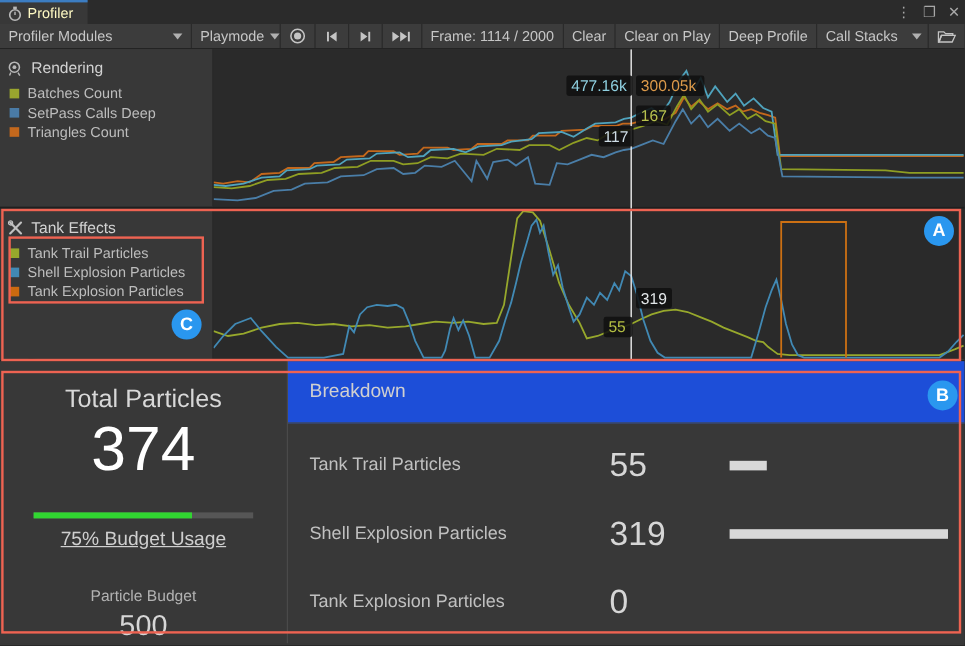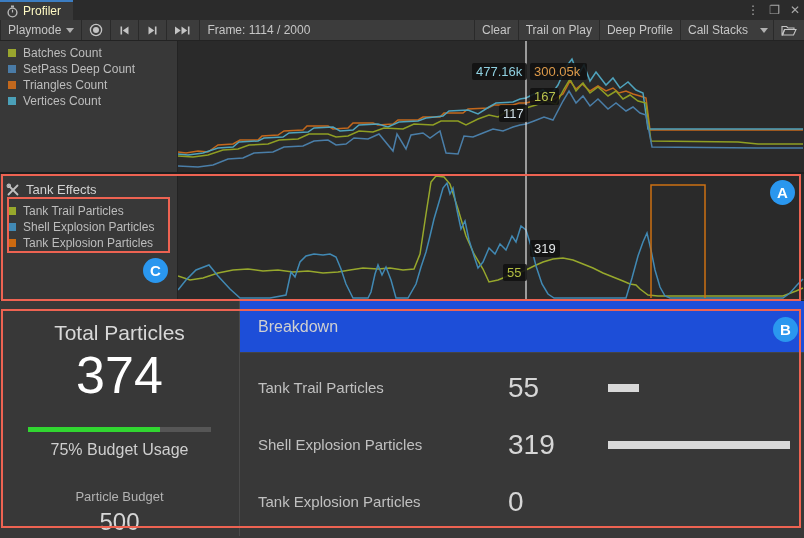--- a/index.html
+++ b/index.html
@@ -34,21 +34,21 @@
   .chart-wrap { flex:1; background:#2a2a2a; position:relative; }
   .chart-wrap svg { display:block; }
 
   
   .bottom { display:flex; height:236px; background:#383838; border-top:1px solid #242424; }
   .total-card { width:240px; border-right:1px solid #4a4a4a; display:flex; flex-direction:column; align-items:center; padding-top:20px; }
   .total-title { font-size:21px; color:#d8d8d8; }
   .total-value { font-size:52px; color:#ffffff; }
   .progress-track { width:183px; height:8px; background:#565656; margin-top:22px; }
   .progress-fill { height:100%; background:#31d631; }
-  .usage-label { font-size:16px; color:#cfcfcf; margin-top:9px; }
+  .usage-label { font-size:16px; color:#cfcfcf; margin-top:9px;text-decoration:underline; }
   .budget-label { font-size:13px; color:#b2b2b2; margin-top:30px; }
   .budget-value { font-size:24px; color:#d6d6d6; margin-top:4px; }
 
   .breakdown { flex:1; display:flex; flex-direction:column; }
   .breakdown-header { height:52px; background:#1d4ed8; border-bottom:1px solid #444; display:flex; align-items:center; padding-left:18px; font-size:16px; color:#d0d0d0; }
   .breakdown-rows { flex:1; display:flex; flex-direction:column; justify-content:space-around; padding:6px 0; }
   .b-row { display:flex; align-items:center; padding-left:18px; }
   .b-label { flex:1; font-size:15px; color:#c0c0c0; }
   .b-value { width:100px; font-size:28px; color:#d6d6d6; }
   .b-bar-area { width:196px; }
@@ -82,20 +82,24 @@
       <span>Profiler</span>
     </div>
     <div class="win-controls">
       <span>⋮</span>
       <span>❐</span>
       <span>✕</span>
     </div>
   </div>
 
   <div class="toolbar">
+    <div class="tb-item tb-dropdown modules-dd">
+      <span>Profiler Modules</span>
+      <span class="dd-arrow"></span>
+    </div>
     <div class="tb-sep"></div>
     <div class="tb-item tb-dropdown pm-dropdown">
       <span>Playmode</span>
       <span class="dd-arrow"></span>
     </div>
     <div class="tb-sep"></div>
     <div class="tb-item">
       <svg class="icon-14" viewBox="0 0 14 14">
         <circle cx="7" cy="7" r="5.6" fill="none" stroke="#c4c4c4" stroke-width="1.3"></circle>
         <circle cx="7" cy="7" r="3" fill="#c4c4c4"></circle>
@@ -122,54 +126,58 @@
         <polygon points="7.5,2.5 7.5,10.5 13.2,6.5" fill="#c4c4c4"></polygon>
         <rect x="13.9" y="2.5" width="1.6" height="8" fill="#c4c4c4"></rect>
       </svg>
     </div>
     <div class="tb-sep"></div>
     <div class="tb-item">Frame: 1114 / 2000</div>
     <div class="tb-spacer"></div>
     <div class="tb-sep"></div>
     <div class="tb-item">Clear</div>
     <div class="tb-sep"></div>
-    <div class="tb-item">Trail on Play</div>
+    <div class="tb-item">Clear on Play</div>
     <div class="tb-sep"></div>
     <div class="tb-item">Deep Profile</div>
     <div class="tb-sep"></div>
     <div class="tb-item">Call Stacks</div>
     <div class="tb-item" style="padding:0 5px">
       <span class="dd-arrow" style="margin-left:0"></span>
     </div>
     <div class="tb-sep"></div>
     <div class="tb-item">
       <svg viewBox="0 0 16 13" style="width:16px;height:13px">
         <path d="M1 2.5 L5.5 2.5 L7 4 L13 4 L13 5.5 L3.5 5.5 L1.5 11 L1 11 Z" fill="none" stroke="#c4c4c4" stroke-width="1.1"></path>
         <path d="M3.5 5.5 L15 5.5 L12.5 11 L1.5 11 Z" fill="none" stroke="#c4c4c4" stroke-width="1.1"></path>
       </svg>
     </div>
   </div>
 
   <div class="module-row rendering">
     <div class="legend-panel">
+      <div class="module-header">
+        <svg class="icon-14" viewBox="0 0 14 14">
+          <circle cx="6" cy="6" r="4.2" fill="none" stroke="#b8b8b8" stroke-width="1.3"></circle>
+          <circle cx="6" cy="6" r="1.6" fill="#b8b8b8"></circle>
+          <path d="M3 10.5 L2 13 M9 10.5 L10.5 13" stroke="#b8b8b8" stroke-width="1.2"></path>
+        </svg>
+        <span>Rendering</span>
+      </div>
       <div class="legend-item">
         <span class="legend-swatch" style="background: rgb(153, 165, 46);"></span>
         <span>Batches Count</span>
       </div>
       <div class="legend-item">
         <span class="legend-swatch" style="background: rgb(74, 123, 166);"></span>
-        <span>SetPass Deep Count</span>
+        <span>SetPass Calls Deep</span>
       </div>
       <div class="legend-item">
         <span class="legend-swatch" style="background: rgb(195, 104, 29);"></span>
         <span>Triangles Count</span>
-      </div>
-      <div class="legend-item">
-        <span class="legend-swatch" style="background: rgb(75, 160, 184);"></span>
-        <span>Vertices Count</span>
       </div>
     </div>
     <div class="chart-wrap">
       <svg width="626" height="133" viewBox="0 0 626 133">
           <polyline points="0,111 8,112 20,110 30,111 40,104 55,103 62,99 80,99 84,95 100,94 106,90 125,89 129,85 150,85 155,88 170,87 175,82 195,82 200,84 215,83 220,79 240,79 245,76 262,76 266,72 285,72 290,68 310,67 316,64 335,64 341,62 348,62 356,60 365,57 375,59 385,53 392,40 398,48 404,43 412,50 420,45 428,50 435,47 441,52 448,50 455,53 462,55 468,57 472,89 520,89 625,89" fill="none" stroke="#c4681c" stroke-width="1.5"></polyline>
           <polyline points="0,113 10,114 25,112 40,107 55,106 61,101 80,100 86,97 105,96 111,92 130,91 136,87 155,86 162,90 175,89 181,84 200,83 210,86 221,81 240,80 248,77 265,75 271,70 290,69 300,73 311,66 318,62 335,61 342,58 348,57 356,53 365,49 372,55 380,44 388,26 394,18 400,34 406,24 412,40 418,31 428,44 435,37 442,47 450,41 458,49 465,52 470,88 540,88 625,88" fill="none" stroke="#4fa3bd" stroke-width="1.5"></polyline>
           <polyline points="0,115 15,116 30,114 45,109 60,108 71,104 90,103 101,99 120,98 131,93 150,93 158,96 170,95 181,90 195,91 206,87 225,88 236,83 255,84 263,80 280,80 288,84 300,78 311,74 320,76 330,70 340,68 348,67 358,64 368,60 378,63 386,48 392,38 398,50 405,42 412,52 420,46 430,55 438,50 445,58 452,54 460,60 468,62 473,100 560,101 580,103 625,103" fill="none" stroke="#8f9e23" stroke-width="1.5"></polyline>
           <polyline points="0,125 20,126 35,124 50,118 65,117 76,112 95,111 106,106 125,105 136,100 150,99 158,104 168,103 176,97 190,98 201,93 215,110 219,93 228,108 233,94 245,92 252,97 262,90 268,112 280,113 286,95 295,96 305,92 315,88 325,90 335,86 342,84 348,83 356,80 366,76 375,79 385,60 391,50 398,62 405,55 412,65 420,58 430,68 438,62 448,70 455,66 462,72 468,74 474,106 580,107 625,107" fill="none" stroke="#4a7ea8" stroke-width="1.5"></polyline>
           <line x1="348" x2="348" y1="0" y2="133" stroke="#e8e8e8" stroke-width="1.2"></line>
           <rect x="294" y="22" width="55" height="17" rx="2" fill="rgba(16,16,16,0.88)"></rect>

